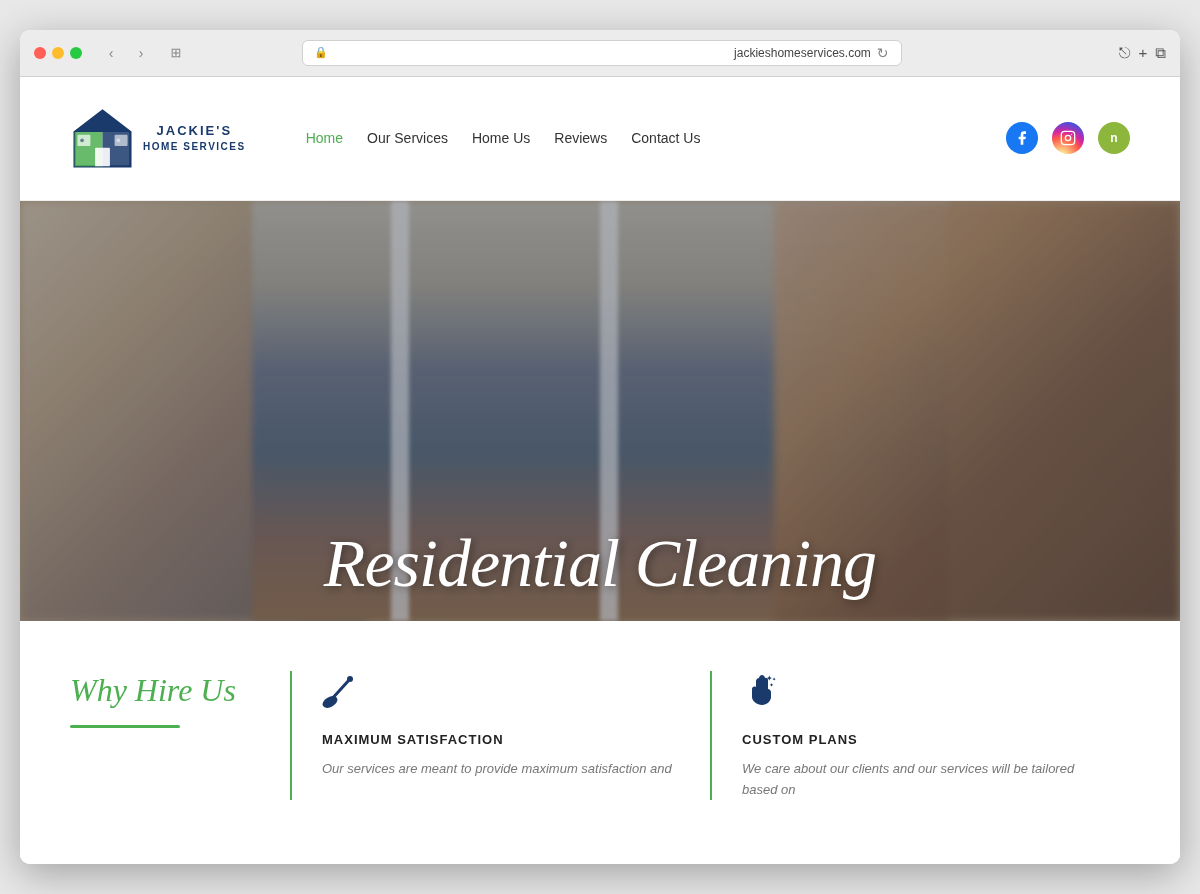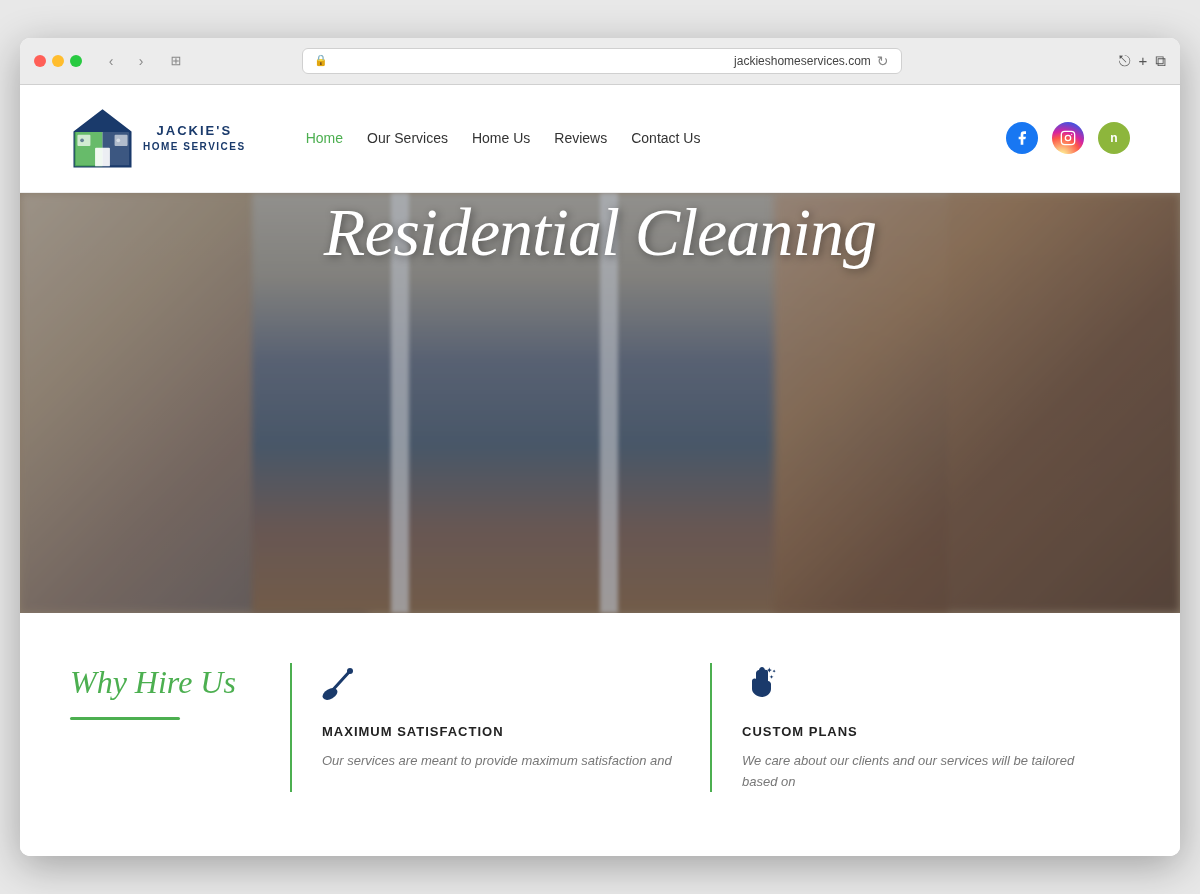--- a/index.html
+++ b/index.html
@@ -121,21 +121,21 @@
 
     
     .website {
       background: #fff;
       overflow: hidden;
     }
 
     
     .site-header {
       background: #fff;
-      padding: 21px 50px;
+      padding: 29px 50px;
       display: flex;
       align-items: center;
       border-bottom: 1px solid #eee;
     }
 
     .logo-area {
       display: flex;
       align-items: center;
       gap: 8px;
       margin-right: 60px;
@@ -286,21 +286,21 @@
       inset: 0;
       background: rgba(30, 40, 60, 0.35);
     }
 
     .hero-content {
       position: relative;
       z-index: 2;
       display: flex;
       flex-direction: column;
       align-items: center;
-      justify-content: space-between;
+      justify-content: flex-end;
       height: 100%;
       text-align: center;
     }
 
     .hero-title {
       font-family: 'Georgia', serif;
       font-size: 68px;
       color: #fff;
       font-weight: 400;
       font-style: italic;

